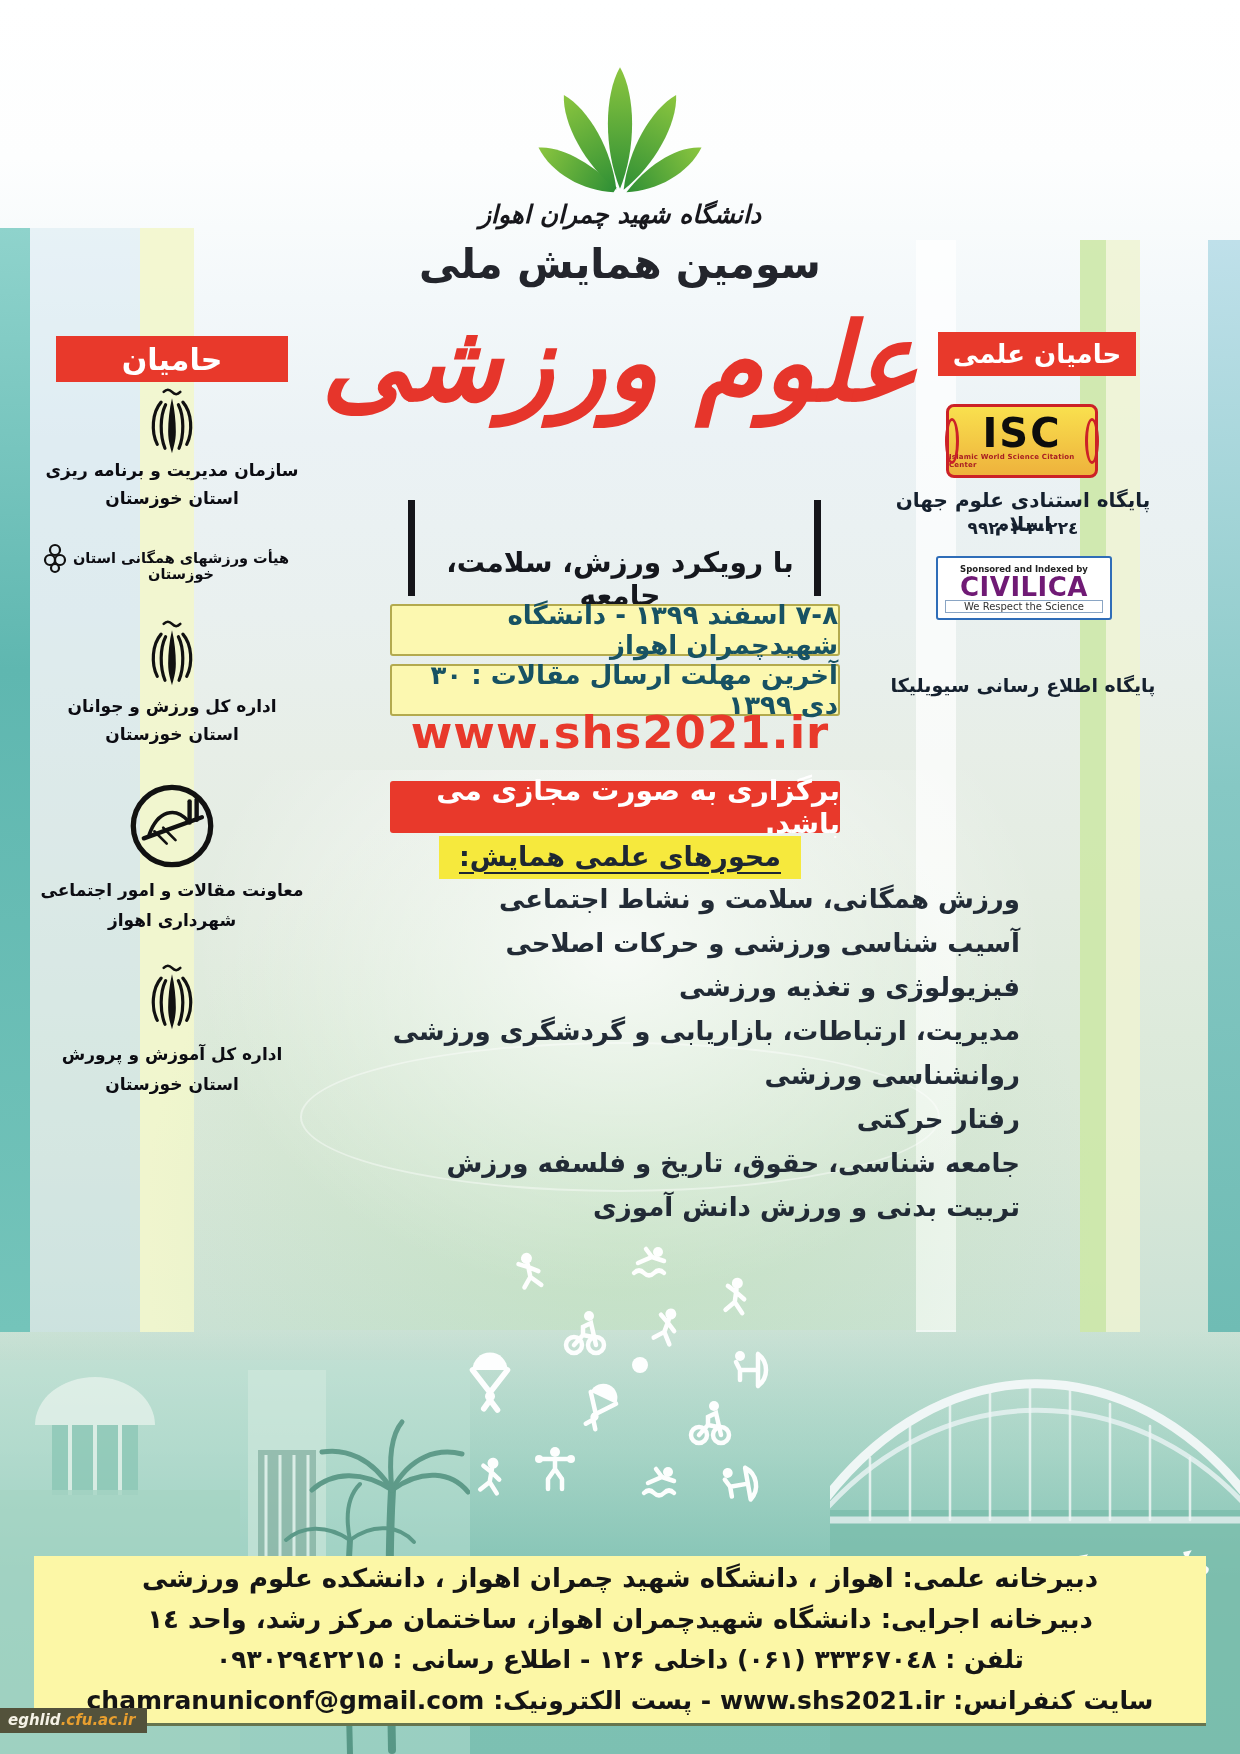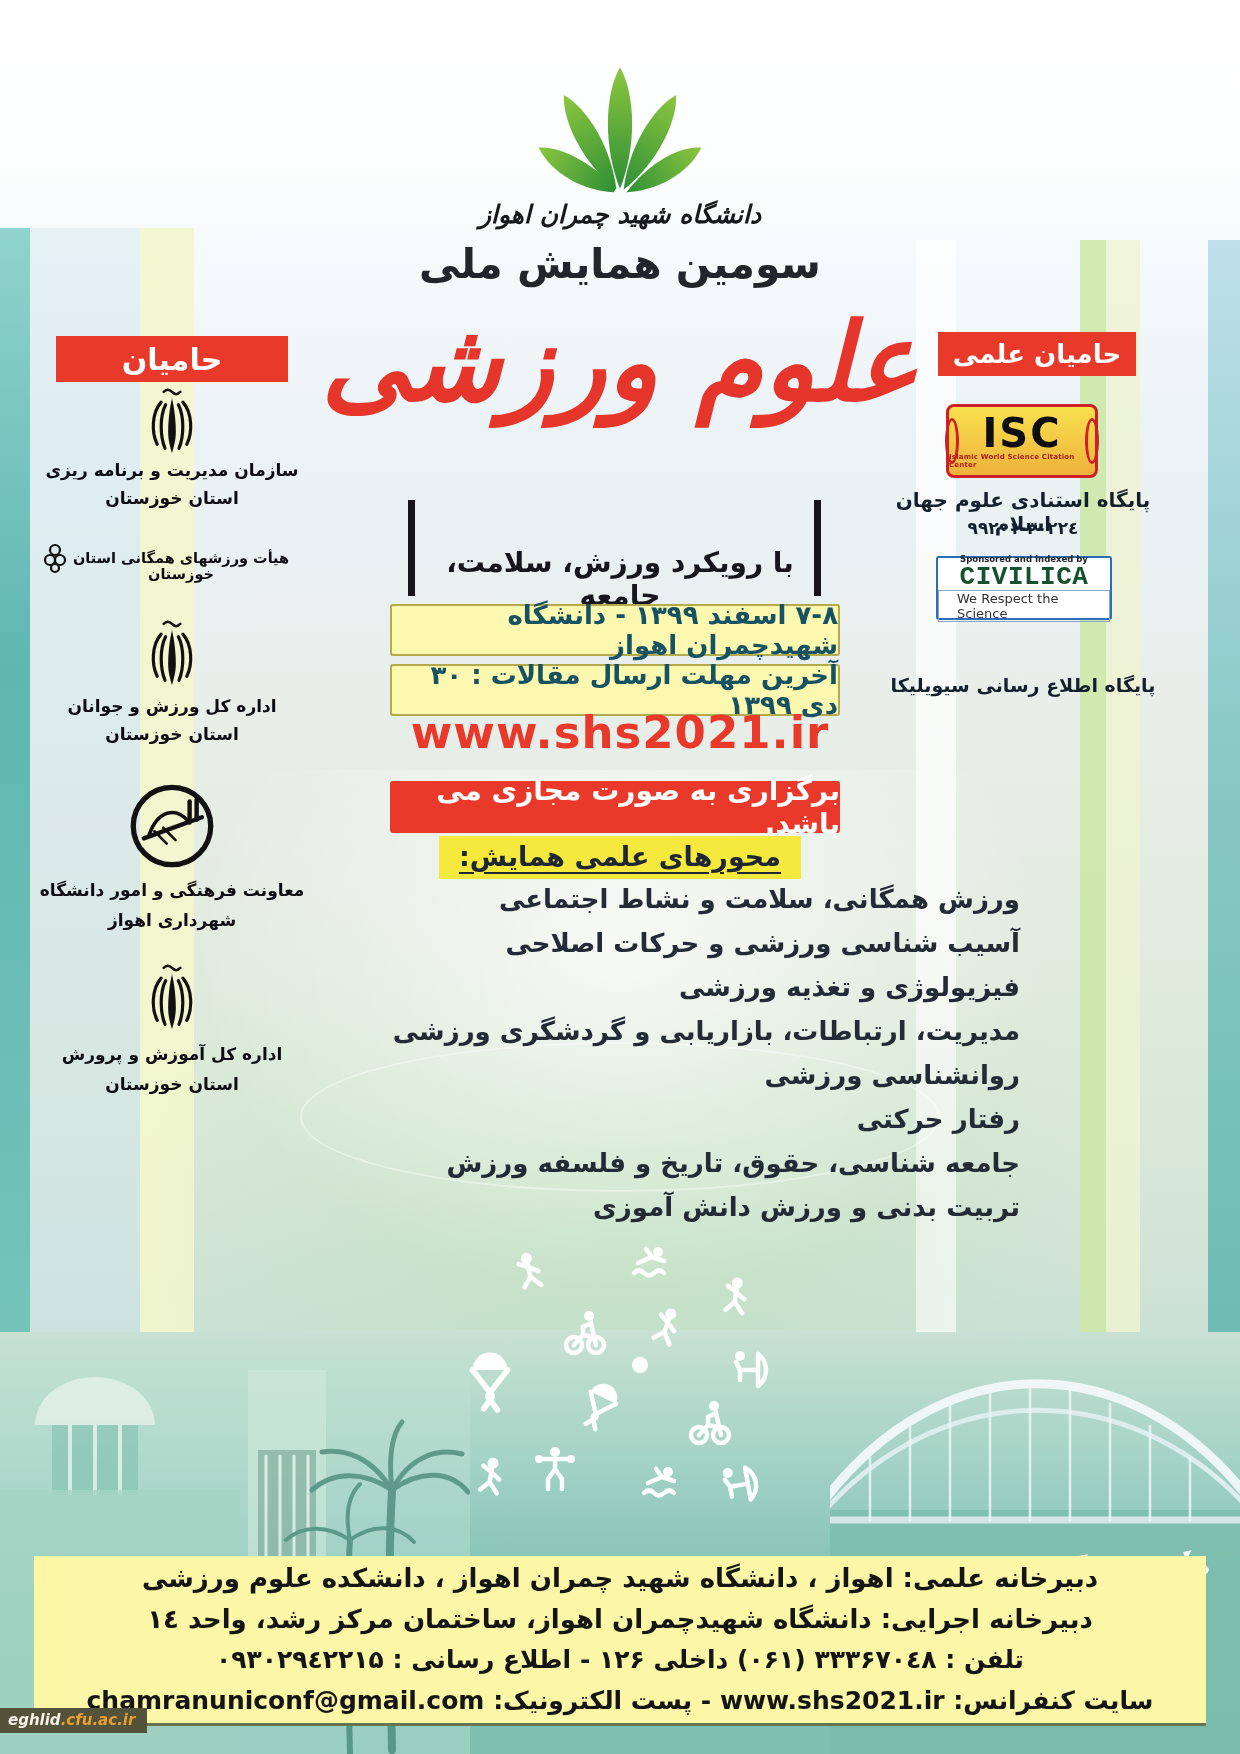--- a/index.html
+++ b/index.html
@@ -46,22 +46,22 @@
   .isc-box{left:946px;top:404px;width:152px;height:74px;border:3px solid #cc2127;border-radius:8px;
     background:linear-gradient(180deg,#f9e04e,#eeb23c);display:flex;flex-direction:column;align-items:center;justify-content:center;}
   .isc-text{font-size:40px;line-height:40px;font-weight:bold;color:#0d0d0d;letter-spacing:2px;}
   .isc-caption{font-size:7px;font-weight:bold;color:#a81d22;letter-spacing:.2px;}
   .isc-arc{position:absolute;width:14px;height:46px;border:3px solid #cc2127;border-radius:50%;top:11px;}
   .sci-line{left:878px;width:290px;text-align:center;font-weight:bold;color:#15202e;}
   
   .civ-box{left:936px;top:556px;width:176px;height:64px;border:2px solid #2f6db8;border-radius:3px;background:#fff;
     display:flex;flex-direction:column;align-items:center;justify-content:center;direction:ltr;}
   .civ-top{font-size:8.5px;font-weight:bold;color:#222;}
-  .civ-text{font-size:26px;line-height:26px;font-weight:bold;color:#14532d;letter-spacing:.5px;font-family:Liberation Mono, monospace;}
-  .civ-bottom{font-size:13px;color:#333;border:1px solid #8aa5c4;padding:0 18px;}
+  .civ-text{font-size:26px;line-height:26px;font-weight:bold;color:#701a75;letter-spacing:.5px;}
+  .civ-bottom{font-size:10px;color:#333;border:1px solid #8aa5c4;padding:0 18px;}
   
   .footer-panel{left:34px;top:1556px;width:1172px;height:170px;background:#fcf7a6;border-bottom:3px solid #66754f;
     display:flex;flex-direction:column;align-items:center;justify-content:center;gap:3px;}
   .footer-line{font-size:26px;line-height:38px;font-weight:bold;color:#151515;text-align:center;width:1140px;}
   .footer-line.sm{font-size:25px;}
   .watermark{left:0;top:1708px;background:#53523b;padding:3px 12px 4px 8px;font-size:15px;font-weight:bold;font-style:italic;direction:ltr;}
   .wm-white{color:#f5f2e6;}
   .wm-orange{color:#e89f2f;}
   svg .fh{fill:#ffffff;stroke:none;}
 </style>
@@ -285,21 +285,21 @@
   <svg class="abs" style="left:128px;top:782px;" width="88" height="88" viewBox="0 0 100 100">
     <circle cx="50" cy="50" r="44" fill="none" stroke="#111" stroke-width="6"></circle>
     <g stroke="#111" fill="none" stroke-linecap="round">
       <path d="M18,64 L84,40" stroke-width="5"></path>
       <path d="M24,60 C34,32 54,28 68,44" stroke-width="4"></path>
       <line x1="70" y1="22" x2="70" y2="46" stroke-width="5"></line>
       <line x1="78" y1="20" x2="78" y2="43" stroke-width="5"></line>
       <path d="M30,56 L44,70 M40,52 L54,66" stroke-width="3"></path>
     </g>
   </svg>
-  <div class="abs rtl sp-line" style="top:880px;">معاونت فرهنگی و امور دانشگاه</div>
+  <div class="abs rtl sp-line" style="top:880px;">معاونت مقالات و امور اجتماعی</div>
   <div class="abs rtl sp-line" style="top:910px;">شهرداری اهواز</div>
 
   <svg class="abs" style="left:140px;top:962px;" width="64" height="72" viewBox="-50 -104 100 110">
     <g stroke="#111" fill="none" stroke-linecap="round">
       <path d="M-13,-96 q6.5,-7 13,0 q6.5,7 13,0" stroke-width="4"></path>
       <path d="M-11,-8 C-19,-28 -19,-58 -10,-76" stroke-width="5"></path>
       <path d="M-23,-14 C-33,-34 -31,-64 -17,-80" stroke-width="5"></path>
       <path d="M11,-8 C19,-28 19,-58 10,-76" stroke-width="5"></path>
       <path d="M23,-14 C33,-34 31,-64 17,-80" stroke-width="5"></path>
     </g>

